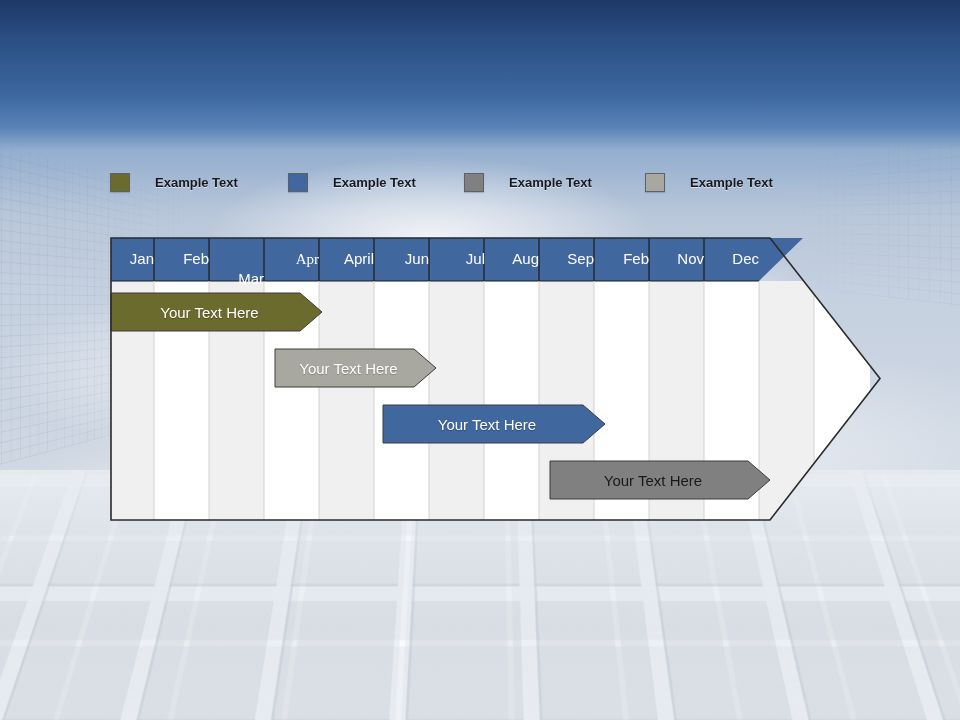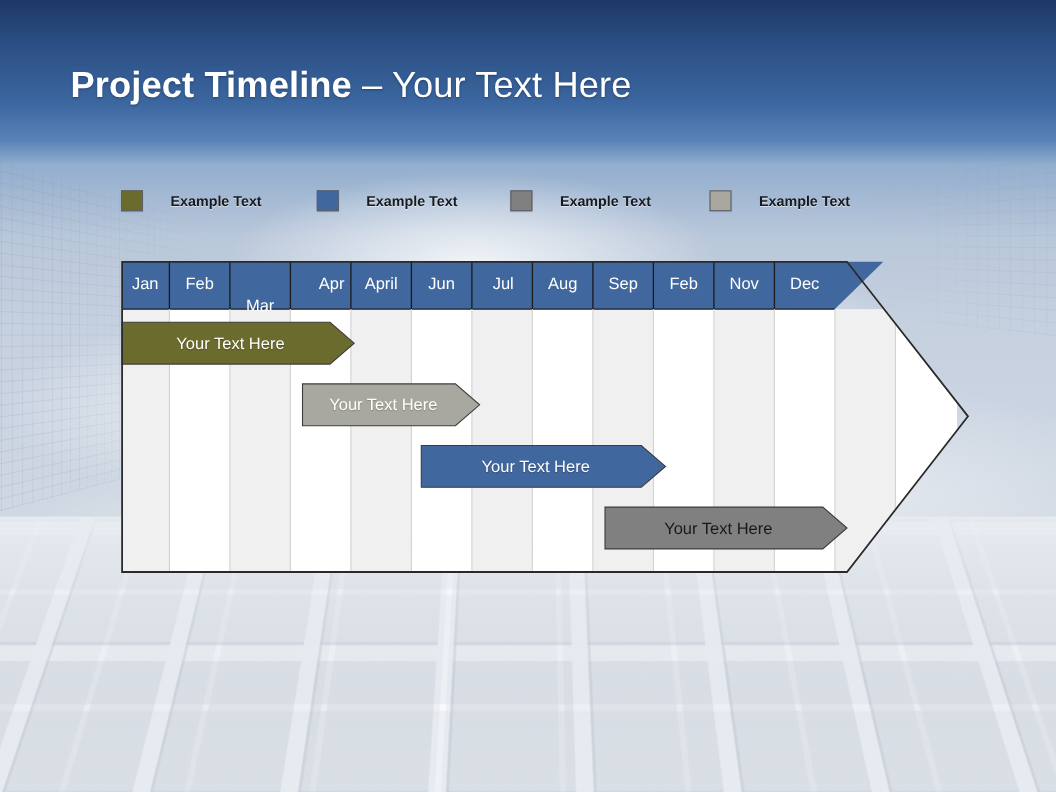--- a/index.html
+++ b/index.html
@@ -121,21 +121,21 @@
 
   
   .chart{
     position:absolute;left:110px;top:237px;width:772px;height:285px;
   }
   .chart-svg{position:absolute;left:0;top:0;}
   .chart-layer{position:absolute;left:0;top:0;width:772px;height:285px;}
 
   .month-label{
     position:absolute;top:0;height:44px;line-height:44px;
-    text-align:center;font-size:15px;color:#ffffff;border-radius:15px;
+    text-align:right;font-size:15px;color:#ffffff;border-radius:15px;
   }
 
   .bar{
     position:absolute;height:38px;
     display:flex;align-items:center;
   }
   .bar-text{
     position:relative;z-index:2;width:100%;text-align:center;
     font-size:15px;white-space:nowrap;padding-right:14px;box-sizing:border-box;
   }
@@ -152,23 +152,20 @@
   <div class="bg-clouds"></div>
   <div class="bg-facade-left"></div>
   <div class="bg-facade-right"></div>
   <div class="bg-tower-edge"></div>
   <div class="bg-tower">
     <div class="mullions"></div>
     <div class="panes"></div>
     <div class="veil"></div>
   </div>
 
-  <div class="title-band">
-    <div class="title"><span class="strong">Project Timeline</span><span class="dash"> – </span><span class="light">Your Text Here</span></div>
-  </div>
 
   <div class="legend">
       <div class="legend-item" style="left: 0px;">
         <span class="legend-swatch" style="background: rgb(107, 107, 46);"></span>
         <span class="legend-label">Example Text</span>
       </div>
       <div class="legend-item" style="left: 178px;">
         <span class="legend-swatch" style="background: rgb(64, 103, 158);"></span>
         <span class="legend-label">Example Text</span>
       </div>
@@ -240,21 +237,21 @@
           <path d="M165,112 L304,112 L326,131 L304,150 L165,150 Z" fill="#a8a8a0" stroke="#3c3c3c" stroke-width="1"></path>
           <path d="M273,168 L473,168 L495,187 L473,206 L273,206 Z" fill="#40679e" stroke="#3c3c3c" stroke-width="1"></path>
           <path d="M440,224 L638,224 L660,243 L638,262 L440,262 Z" fill="#808080" stroke="#3c3c3c" stroke-width="1"></path>
         </g>
       <path d="M1,1 L660,1 L770,141.5 L660,283 L1,283 Z" fill="none" stroke="#2a2a2a" stroke-width="1.6"></path>
     </svg>
     <div class="chart-layer" id="overlay">
         <div class="month-label" style="left: 0px; width: 44px;">Jan</div>
         <div class="month-label" style="left: 44px; width: 55px;">Feb</div>
         <div class="month-label" style="left: 99px; width: 55px; margin-top: 20px;">Mar</div>
-        <div class="month-label" style="left: 164px; width: 55px;">Apr</div>
+        <div class="month-label" style="left: 154px; width: 55px; font-family: Liberation Serif, serif;">Apr</div>
         <div class="month-label" style="left: 209px; width: 55px;">April</div>
         <div class="month-label" style="left: 264px; width: 55px;">Jun</div>
         <div class="month-label" style="left: 320px; width: 55px;">Jul</div>
         <div class="month-label" style="left: 374px; width: 55px;">Aug</div>
         <div class="month-label" style="left: 429px; width: 55px;">Sep</div>
         <div class="month-label" style="left: 484px; width: 55px;">Feb</div>
         <div class="month-label" style="left: 539px; width: 55px;">Nov</div>
         <div class="month-label" style="left: 594px; width: 55px;">Dec</div>
         <div class="bar" style="left: 1px; top: 56px; width: 211px;">
           <div class="bar-text on-dark">Your  Text Here</div>

